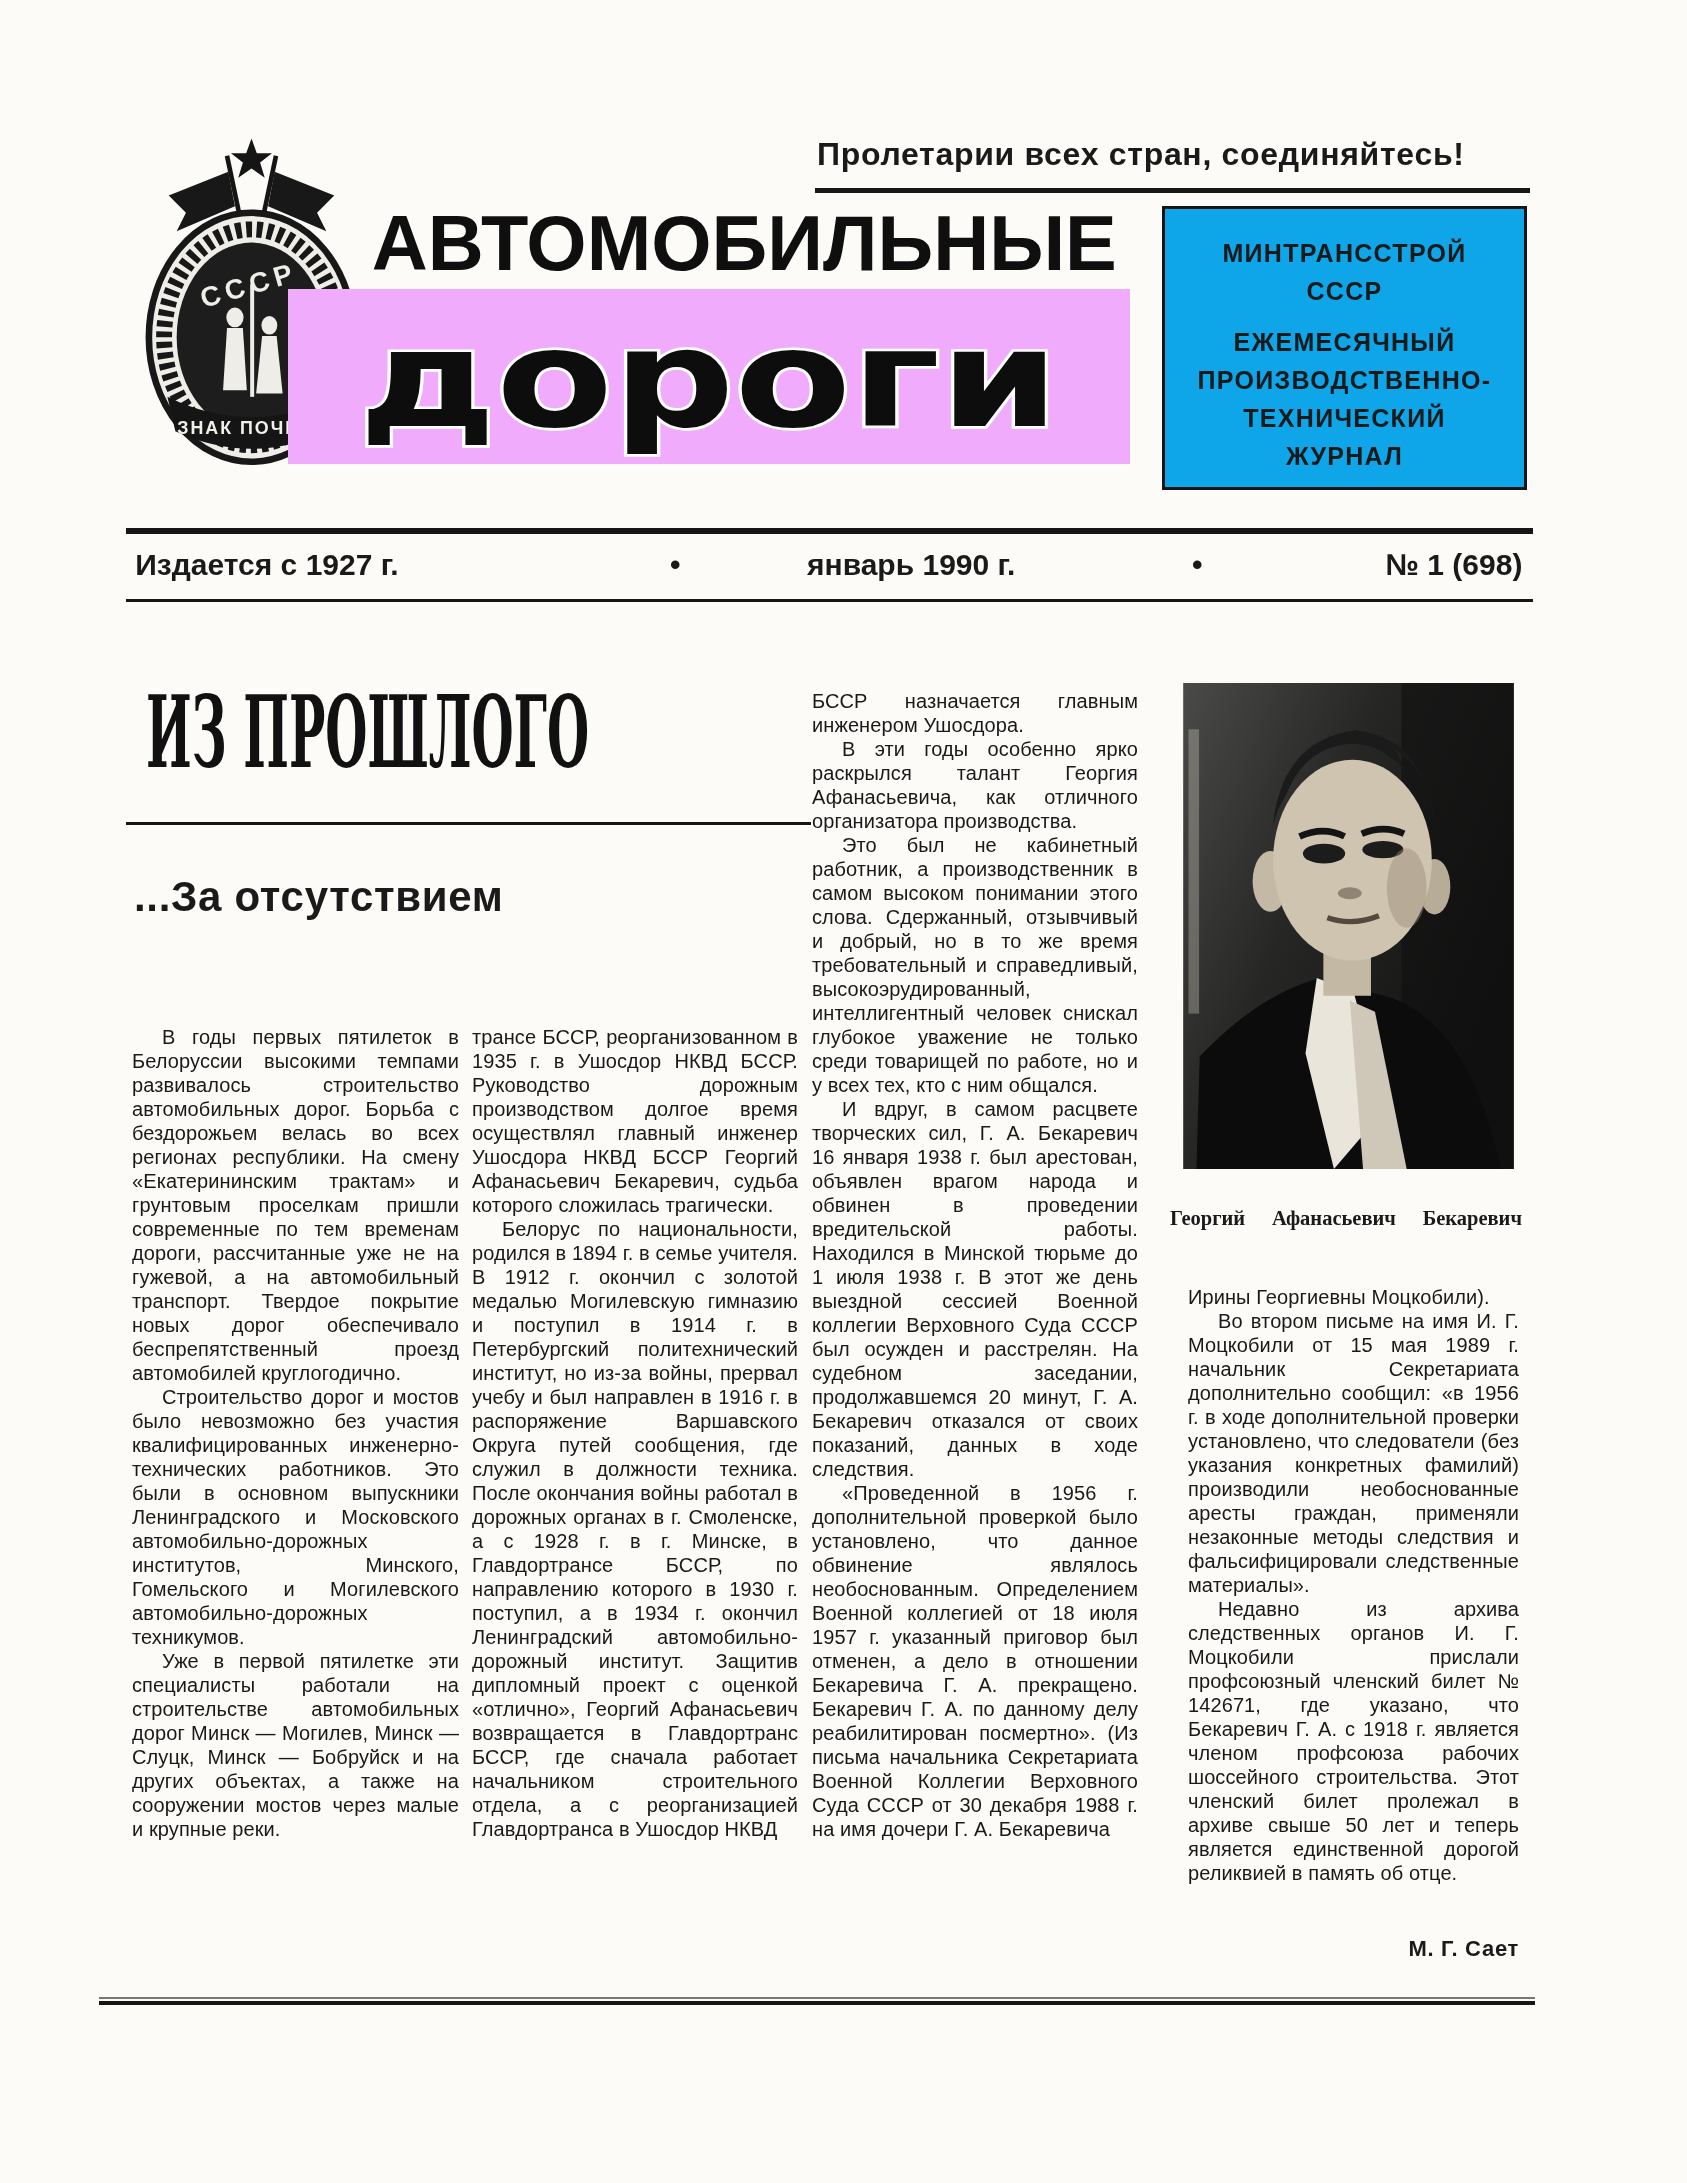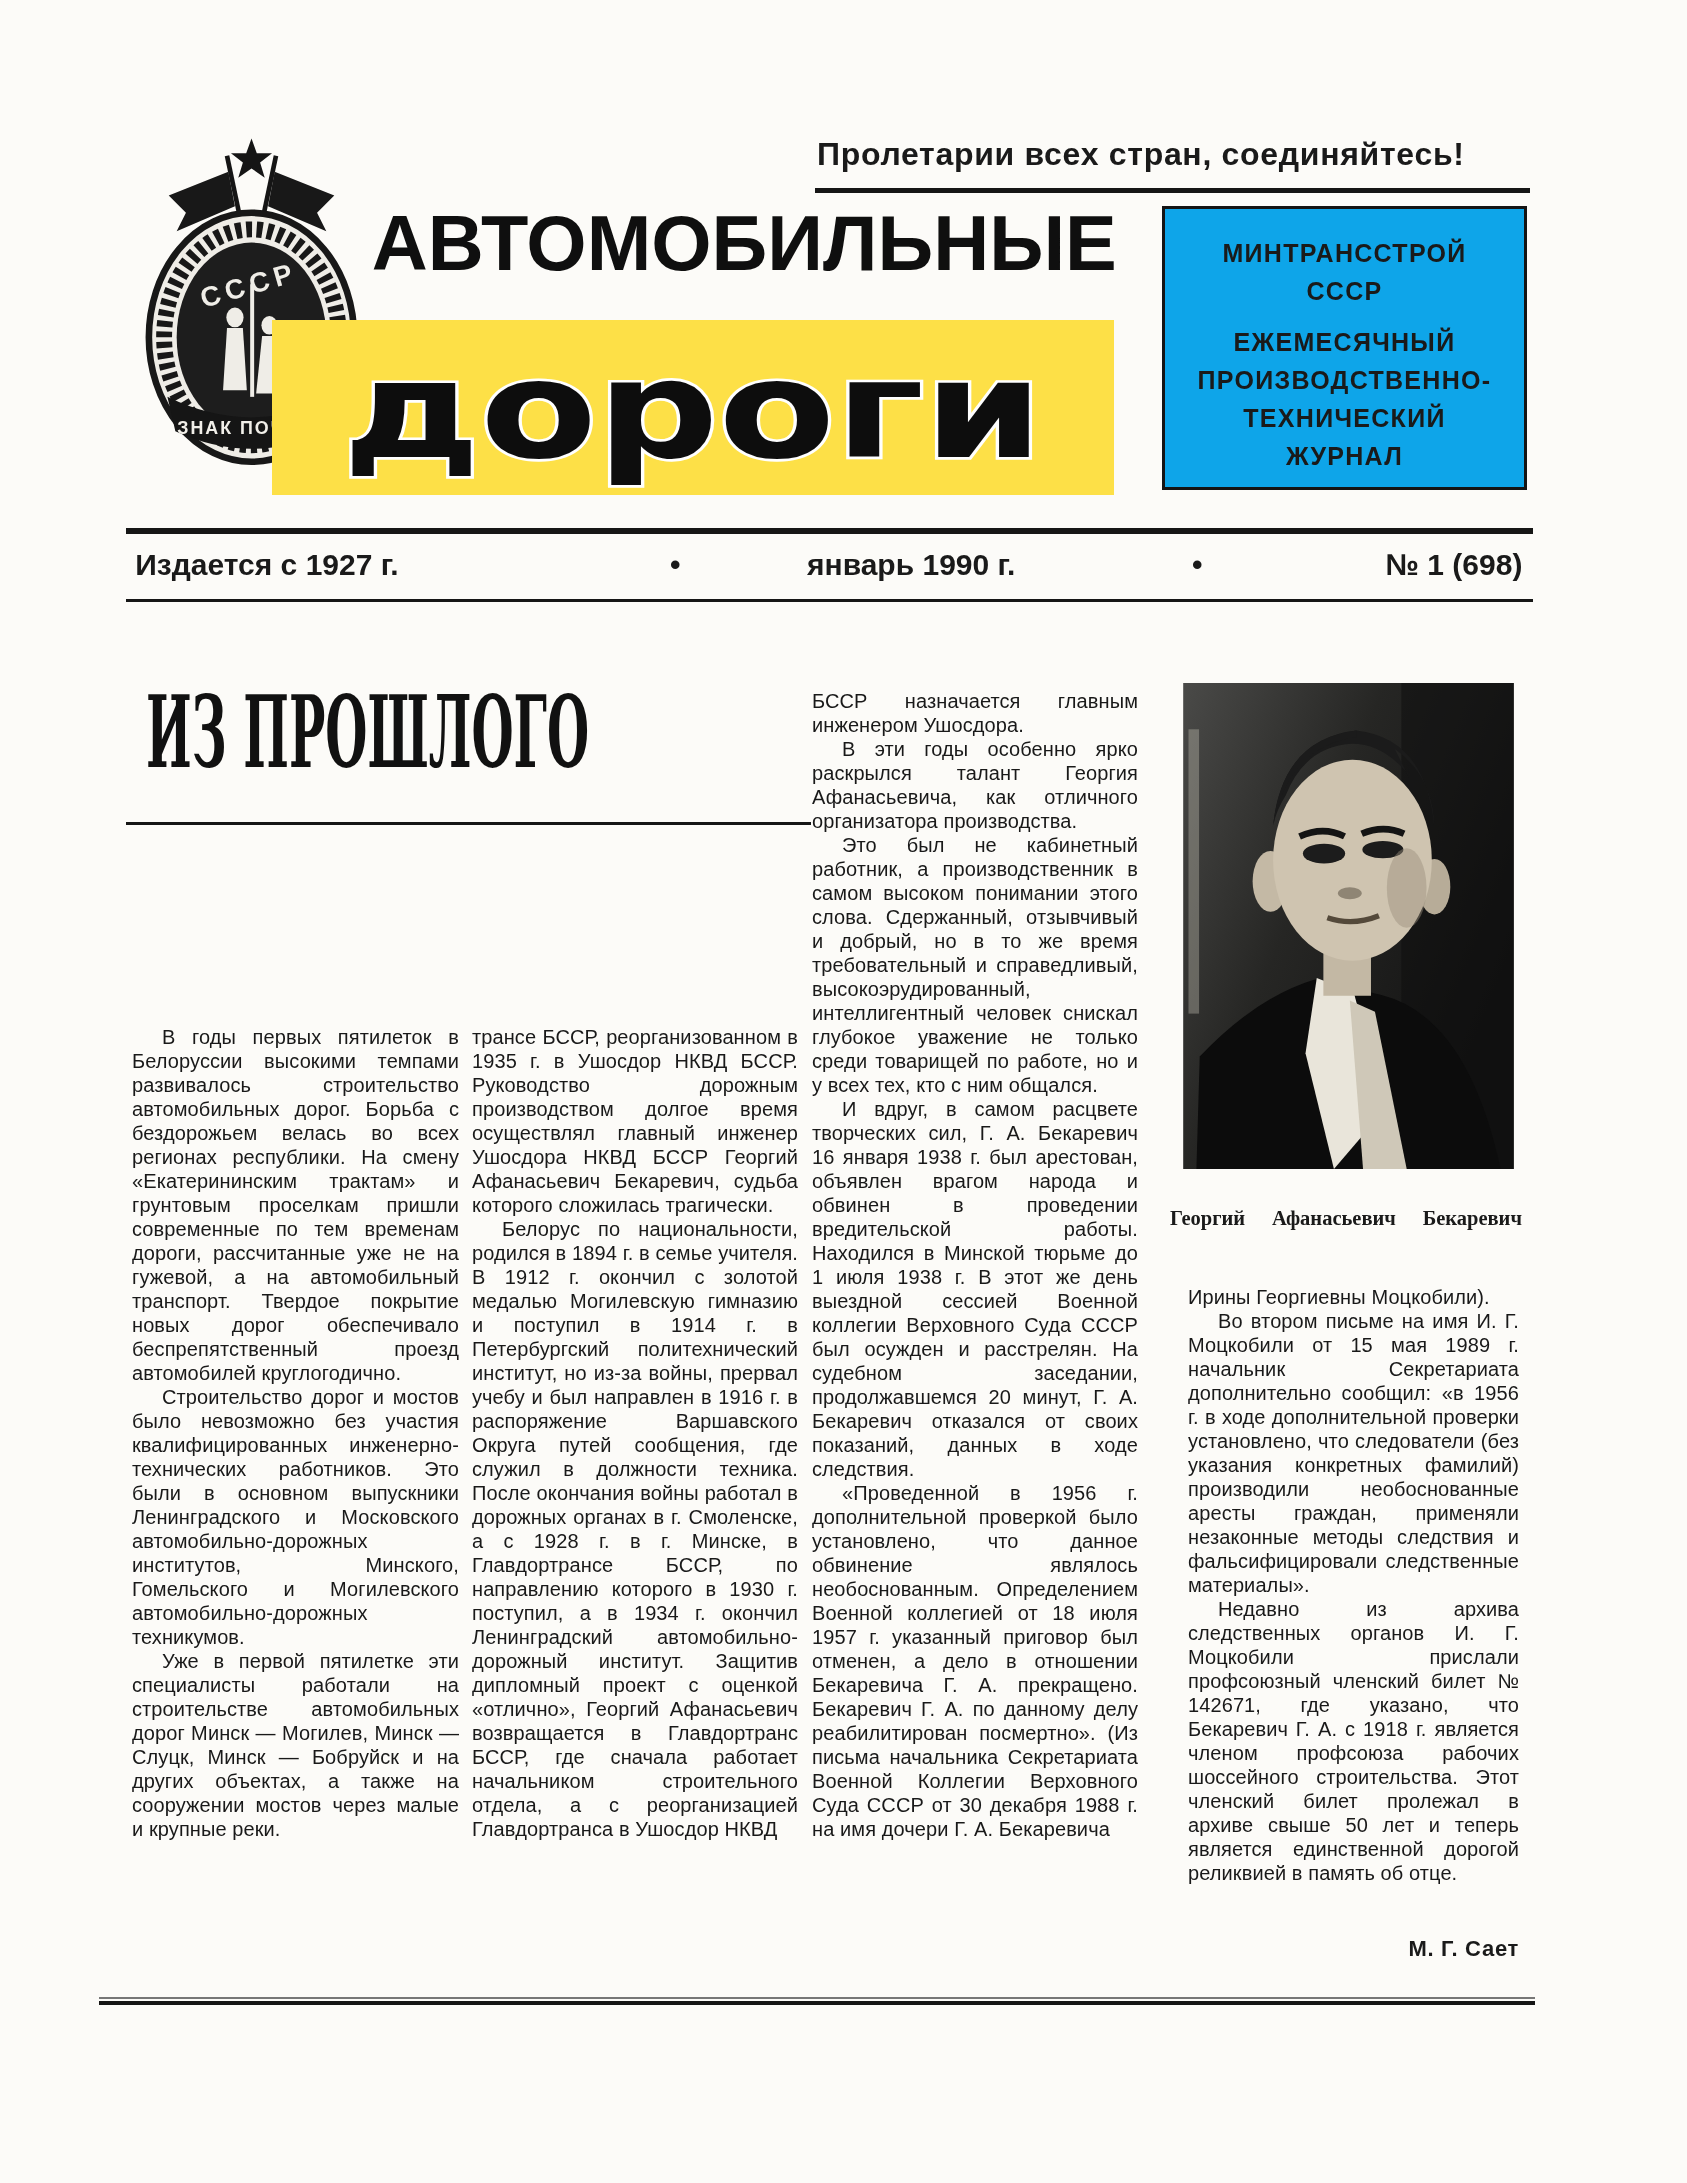--- a/index.html
+++ b/index.html
@@ -11,21 +11,21 @@
   }
   .abs{position:absolute;}
   .rule{background:#161616;}
   
   .slogan{
     left:817px;top:136px;width:715px;height:41px;
     font-size:32px;font-weight:bold;text-align:left;letter-spacing:0.7px;
     white-space:nowrap;
   }
   .slogan-rule{left:815px;top:188px;width:715px;height:4.6px;}
-  .title-box{left:272px;top:289px;width:842px;height:175px;background:#fde047;margin-top:31px;}
+  .title-box{left:288px;top:289px;width:842px;height:175px;background:#f0abfc;}
   .info-box{
     left:1162px;top:206px;width:359px;height:253px;
     border:3.3px solid #141414;background:#0ea5e9;
     text-align:center;padding-top:25px;
   }
   .info-line{
     font-size:25px;font-weight:bold;letter-spacing:1.3px;line-height:38px;
     white-space:nowrap;
   }
   .info-gap{height:13.2px;}
@@ -118,20 +118,21 @@
   <span style="right:10.6px">№ 1 (698)</span>
   <div class="bar-bot"></div>
 </div>
 
 <svg class="abs" style="left:140px;top:667px;" width="463" height="122" viewBox="0 0 700 185">
   <text x="8" y="152" font-family="DejaVu Serif, serif" font-size="150" font-weight="bold" fill="#111111" textLength="672" lengthAdjust="spacingAndGlyphs">ИЗ ПРОШЛОГО</text>
 </svg>
 <div class="abs rule head-rule"></div>
 
 <div class="abs headline">
+  <div>...За отсутствием</div>
 </div>
 
 <div class="abs bodycol col1">
   <p>В годы первых пятилеток в Белоруссии высокими темпами развивалось строительство автомобильных дорог. Борьба с бездорожьем велась во всех регионах республики. На смену «Екатерининским трактам» и грунтовым проселкам пришли современные по тем временам дороги, рассчитанные уже не на гужевой, а на автомобильный транспорт. Твердое покрытие новых дорог обеспечивало беспрепятственный проезд автомобилей круглогодично.</p>
   <p>Строительство дорог и мостов было невозможно без участия квалифицированных инженерно-технических работников. Это были в основном выпускники Ленинградского и Московского автомобильно-дорожных институтов, Минского, Гомельского и Могилевского автомобильно-дорожных техникумов.</p>
   <p>Уже в первой пятилетке эти специалисты работали на строительстве автомобильных дорог Минск — Могилев, Минск — Слуцк, Минск — Бобруйск и на других объектах, а также на сооружении мостов через малые и крупные реки.</p>
 </div>
 
 <div class="abs bodycol col2">
   <p class="cont">трансе БССР, реорганизованном в 1935 г. в Ушосдор НКВД БССР. Руководство дорожным производством долгое время осуществлял главный инженер Ушосдора НКВД БССР Георгий Афанасьевич Бекаревич, судьба которого сложилась трагически.</p>

